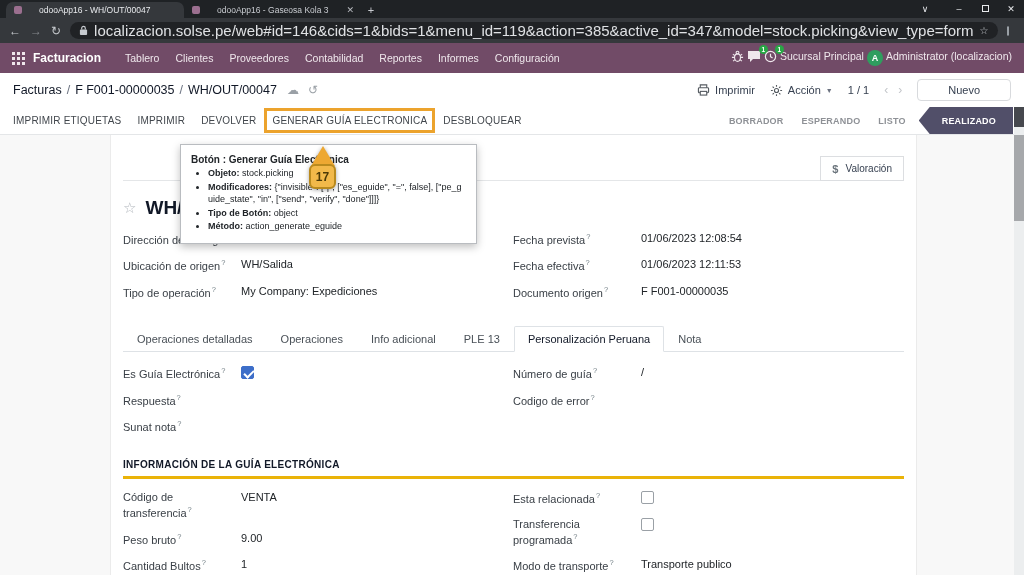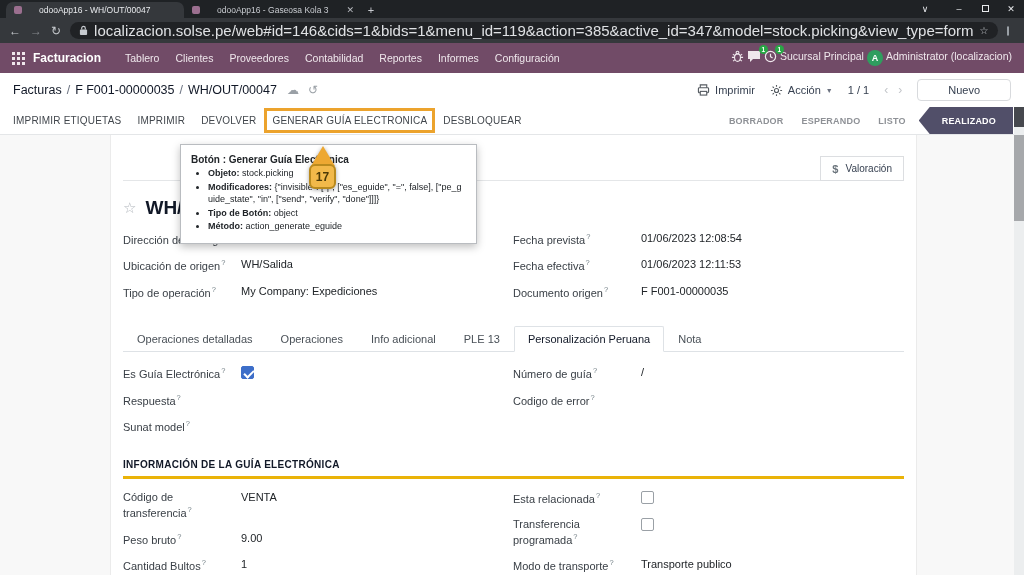--- a/index.html
+++ b/index.html
@@ -310,21 +310,21 @@
         <div class="fcol left">
           <div class="frow">
             <span class="flabel"><span>Es Guía Electrónica</span><sup class="q">?</sup></span>
             <span><span class="o-checkbox checked"></span></span>
           </div>
           <div class="frow">
             <span class="flabel"><span>Respuesta</span><sup class="q">?</sup></span>
             <span class="fvalue"></span>
           </div>
           <div class="frow">
-            <span class="flabel"><span>Sunat model</span><sup class="q">?</sup></span>
+            <span class="flabel"><span>Sunat nota</span><sup class="q">?</sup></span>
             <span class="fvalue"></span>
           </div>
         </div>
         <div class="fcol right">
           <div class="frow">
             <span class="flabel"><span>Número de guía</span><sup class="q">?</sup></span>
             <span class="fvalue">/</span>
           </div>
           <div class="frow">
             <span class="flabel"><span>Codigo de error</span><sup class="q">?</sup></span>

